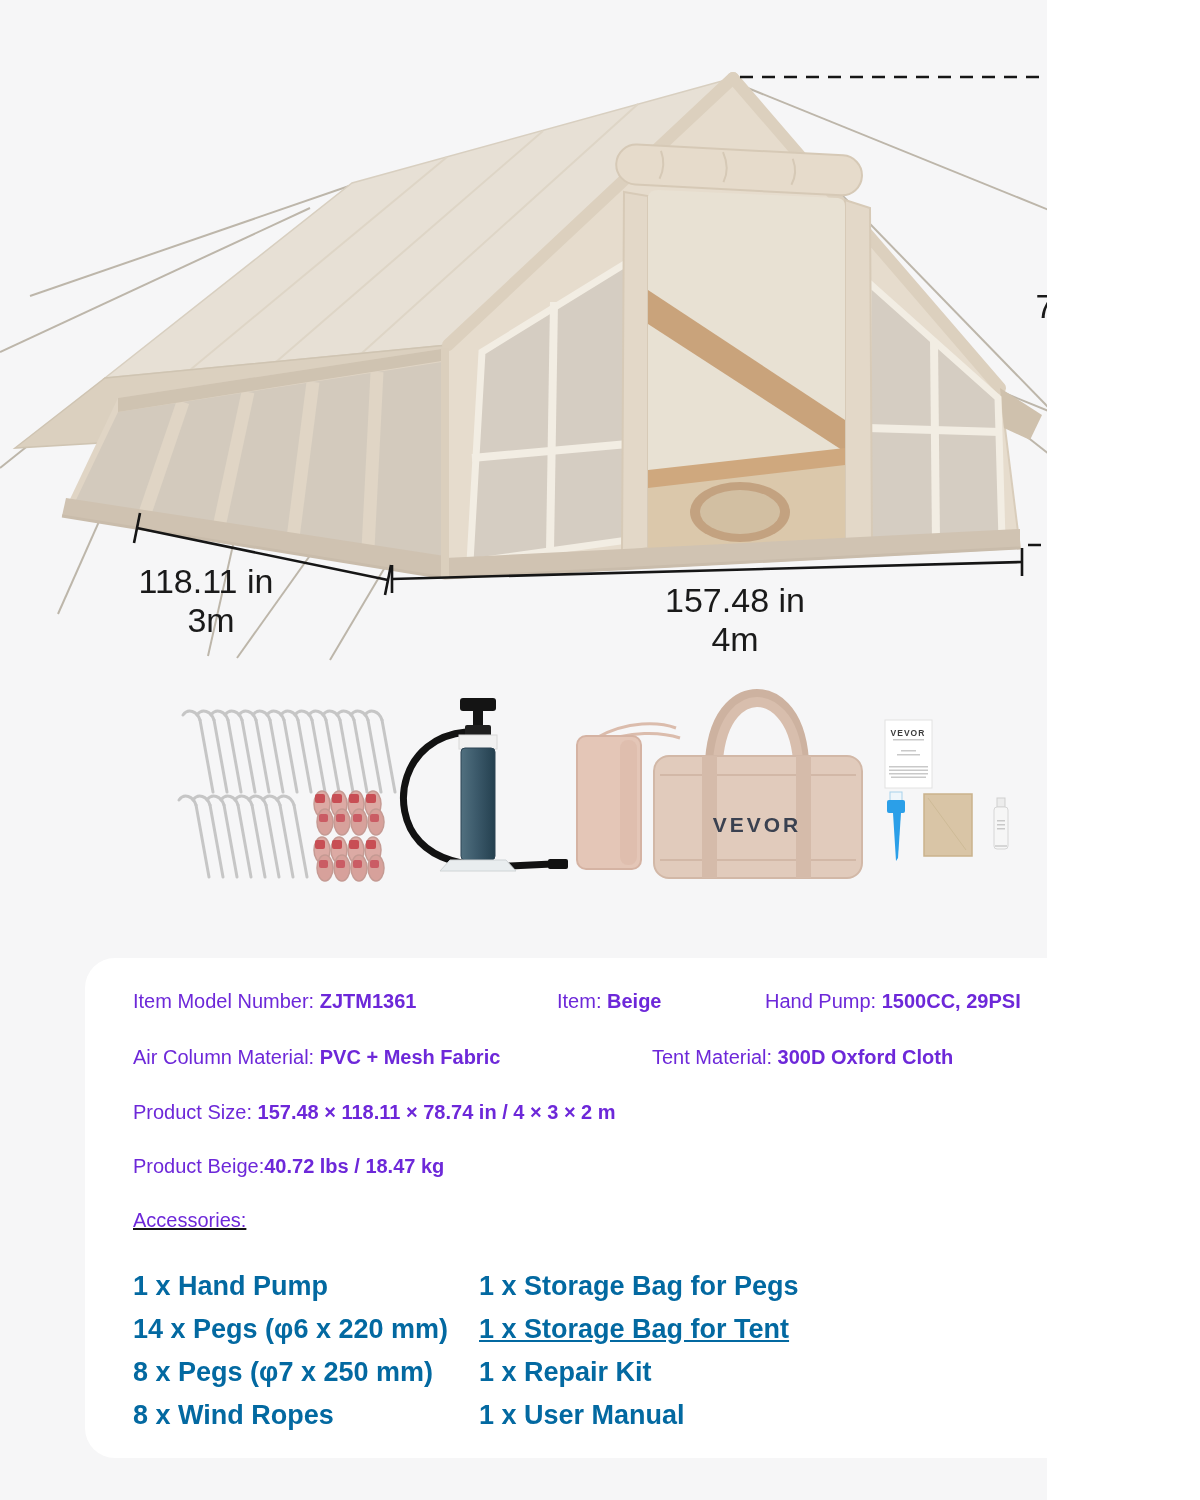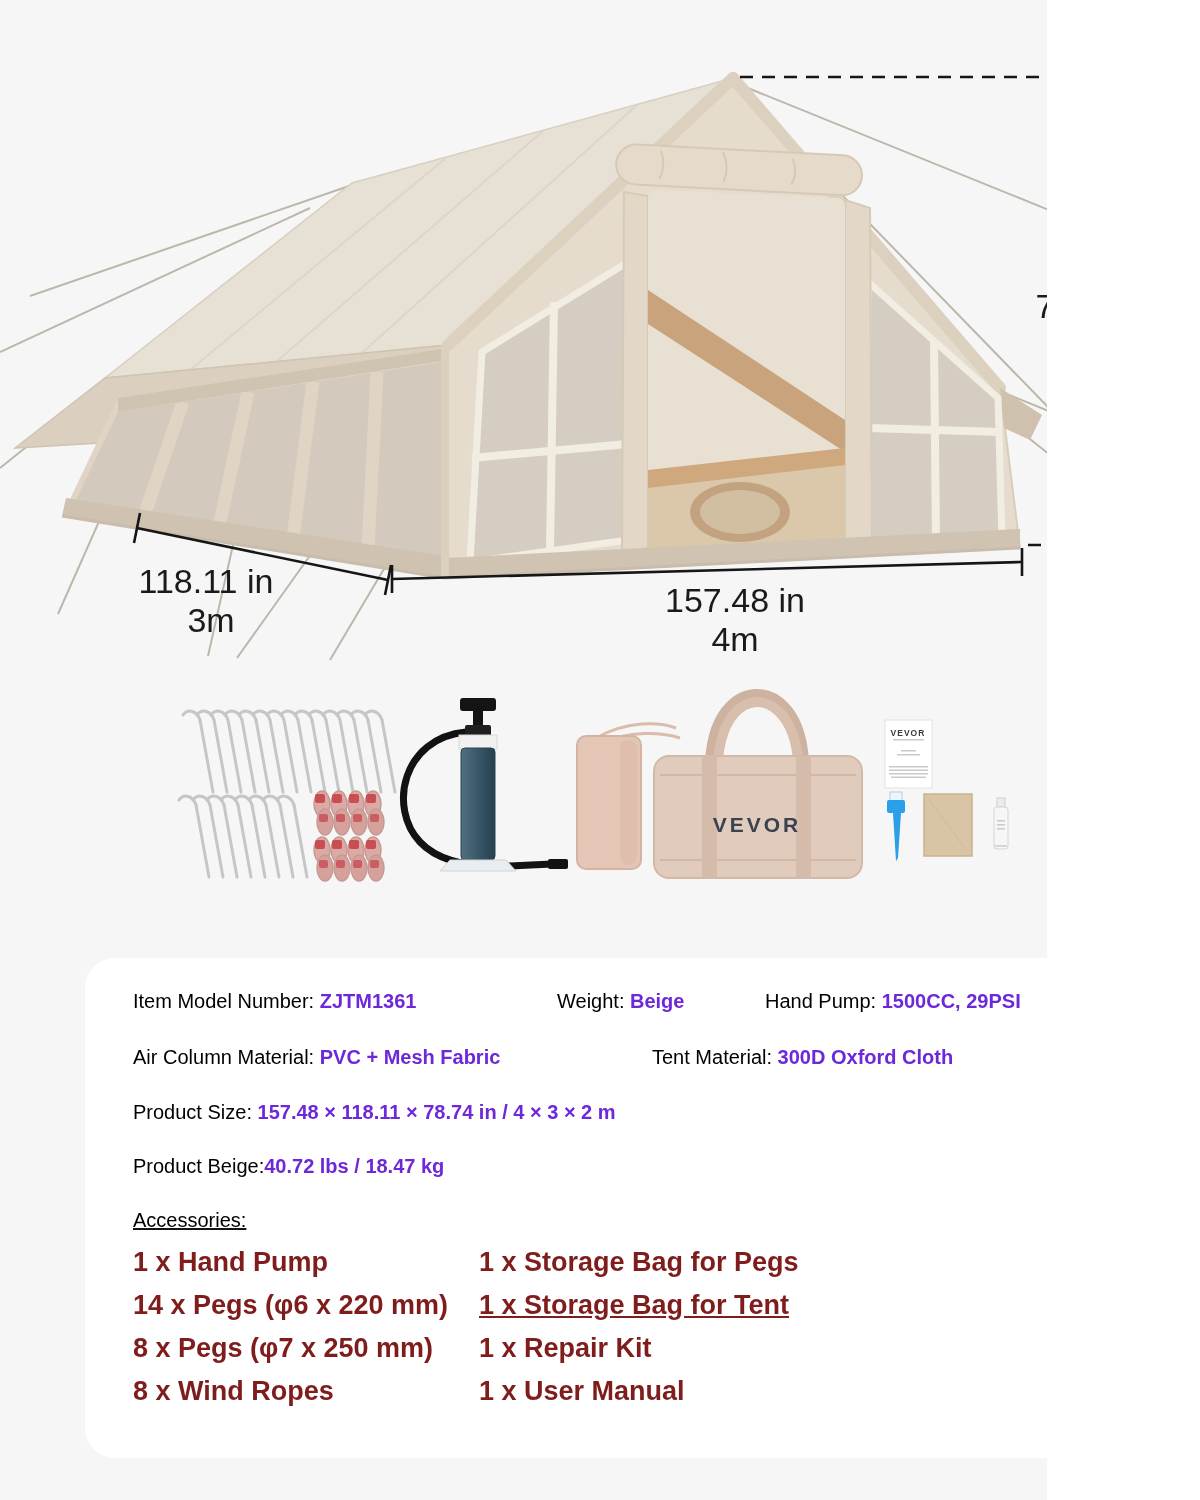--- a/index.html
+++ b/index.html
@@ -9,24 +9,24 @@
     font-family:"Liberation Sans", sans-serif;
   }
   svg { position:absolute; left:0; display:block; }
   svg text { font-family:"Liberation Sans", sans-serif; }
   .dim-text { font-size:34px; fill:#1a1a1a; }
   .panel {
     position:absolute; left:85px; top:958px; width:1030px; height:500px;
     background:#ffffff; border-radius:30px;
   }
   .spec-row { position:absolute; font-size:20px; line-height:34px; color:#141414; white-space:nowrap; }
-  .spec-row .lbl { color:#000000; font-weight:400;text-align:center; }
+  .spec-row .lbl { color:#6d28d9; font-weight:400;text-align:center; }
   .spec-row .val { color:#6d28d9; font-weight:700; }
   .spec-abs { position:absolute; white-space:nowrap; }
-  .acc-item { position:absolute; font-size:27px; line-height:34px; font-weight:700; color:#7f1d1d; white-space:nowrap; }
+  .acc-item { position:absolute; font-size:27px; line-height:34px; font-weight:700; color:#0369a1; white-space:nowrap;margin-top:24px; }
 </style>
 </head>
 <body>
 
 <div class="page">
 
   <svg style="top:0" width="1200" height="680" viewBox="0 0 1200 680">
 
     <g stroke="#bab3a6" stroke-width="2" opacity="0.95">
       <line x1="733" y1="82" x2="1192" y2="268"></line>
@@ -250,21 +250,21 @@
         <rect x="997" y="148" width="8" height="1.5"></rect>
       </g>
       <line x1="995" y1="166" x2="1007" y2="166" stroke="#d6d6d6" stroke-width="2"></line>
     </g>
   </svg>
 
   <div class="panel">
 
     <div class="spec-row" style="left:0; top:26px; width:100%;">
       <span class="spec-abs" style="left:48px;"><span class="lbl">Item Model Number: </span><span class="val">ZJTM1361</span></span>
-      <span class="spec-abs" style="left:472px;"><span class="lbl">Weight: </span><span class="val">Beige</span></span>
+      <span class="spec-abs" style="left:472px;"><span class="lbl">Item: </span><span class="val">Beige</span></span>
       <span class="spec-abs" style="left:680px;"><span class="lbl">Hand Pump: </span><span class="val">1500CC, 29PSI</span></span>
     </div>
 
     <div class="spec-row" style="left:0; top:82px; width:100%;">
       <span class="spec-abs" style="left:48px;"><span class="lbl">Air Column Material: </span><span class="val">PVC + Mesh Fabric</span></span>
       <span class="spec-abs" style="left:567px;"><span class="lbl">Tent Material: </span><span class="val">300D Oxford Cloth</span></span>
     </div>
 
     <div class="spec-row" style="left:48px; top:137px;">
       <span class="lbl">Product Size: </span><span class="val">157.48 × 118.11 × 78.74 in / 4 × 3 × 2 m</span>

